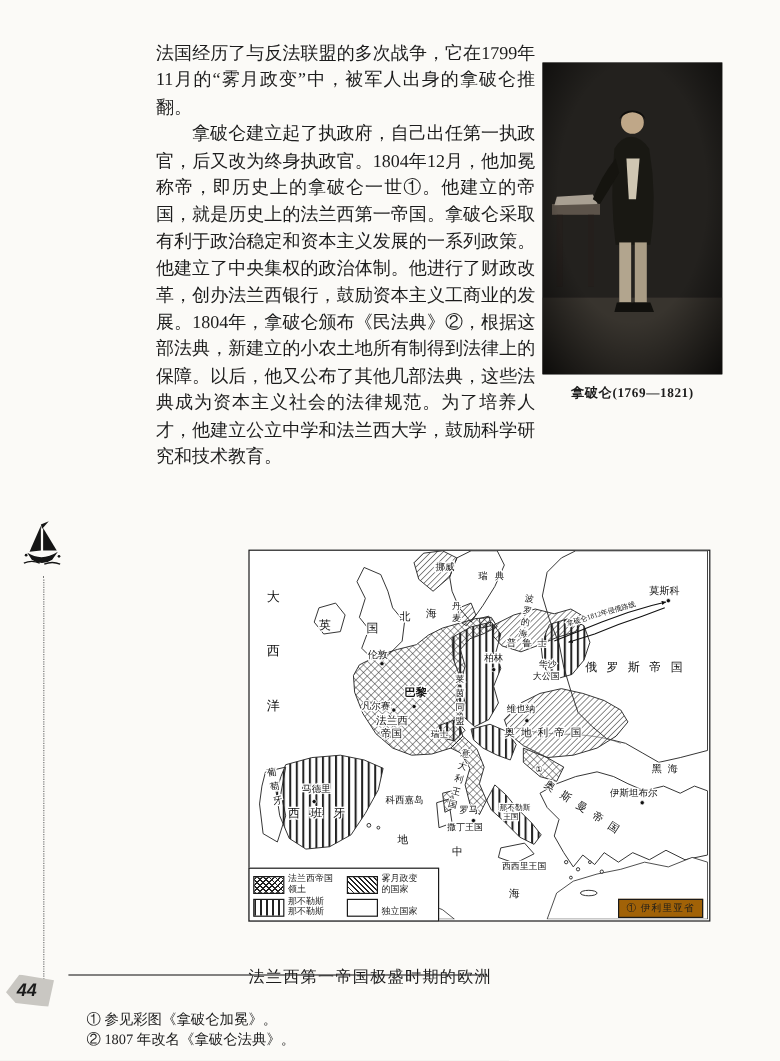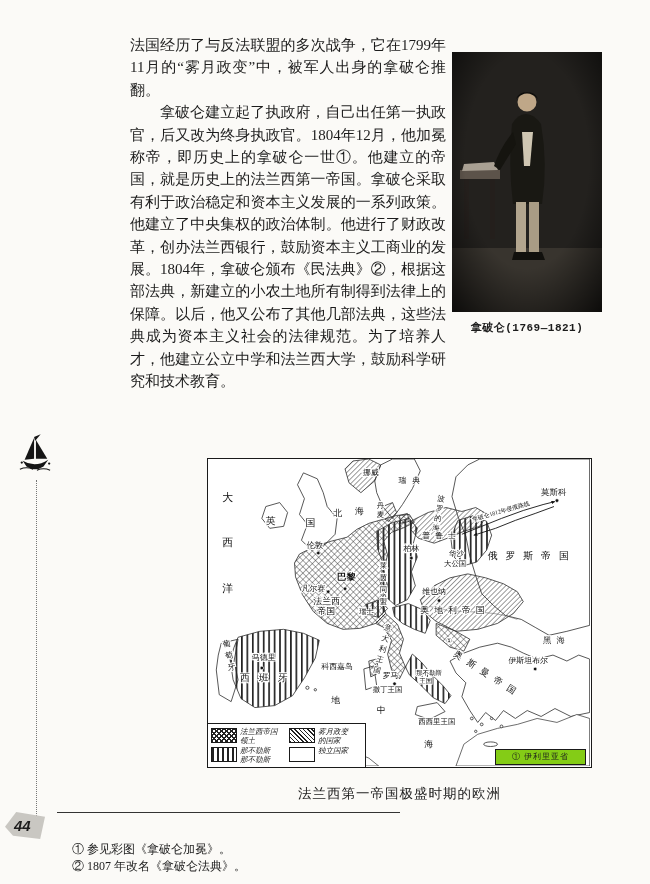--- a/index.html
+++ b/index.html
@@ -5,21 +5,21 @@
   html,body{margin:0;padding:0;}
   body{width:650px;height:884px;overflow:hidden;background:#e9e7e2;}
   .page{position:relative;width:650px;height:884px;background:#fbfaf7;color:#1c1c1c;
         font-family:"Liberation Serif","DejaVu Serif",serif;}
   
   .content{position:absolute;left:130px;top:34px;width:500px;font-size:15px;
            line-height:22.4px;text-align:justify;word-break:break-all;}
   .content p{margin:0;}
   .indent{text-indent:2em;}
   
-  .portrait-box{float:right;width:178px;margin:18px 0 12px 6px;font-family:Liberation Mono, monospace;}
+  .portrait-box{float:right;width:178px;margin:18px 0 12px 6px;}
   .portrait-frame{width:150px;height:260px;background:#181818;overflow:hidden;}
   .portrait-caption{display:block;width:150px;text-align:center;font-size:11px;
                     font-weight:700;margin-top:5px;letter-spacing:.5px;}
   
   .ornament{position:absolute;left:18px;top:432px;}
   .dotline{position:absolute;left:36px;top:480px;height:352px;width:0;
            border-left:1.5px dotted #777;}
   
   .map{position:absolute;left:207px;top:458px;width:385px;height:310px;background:#fff;
        border:1.5px solid #1a1a1a;box-sizing:border-box;}
@@ -27,30 +27,30 @@
   .map-lbl{font-family:"Liberation Serif","DejaVu Serif",serif;fill:#101010;
            stroke:#fff;stroke-width:2.2px;paint-order:stroke;}
   .map-lbl.bold{font-weight:700;}
   .city{fill:#111;stroke:#fff;stroke-width:.6;}
   .rg{stroke:#2b2b2b;stroke-width:.8;stroke-linejoin:round;}
   .coast{stroke:#2b2b2b;stroke-width:.7;fill:#fff;}
   
   .legend{position:absolute;left:-1px;bottom:-1px;width:152px;background:#fff;
           border:1px solid #1a1a1a;display:grid;grid-template-columns:78px 72px;
           gap:2px 0;padding:4px 2px 3px 3px;box-sizing:content-box;}
-  .lg-item{display:flex;align-items:flex-start;gap:3px;font-style:italic;}
+  .lg-item{display:flex;align-items:flex-end;gap:3px;}
   .sw{width:24px;height:13px;border:1px solid #1a1a1a;flex:0 0 auto;background:#fff;}
   .sw-empire{background-image:repeating-linear-gradient(45deg,#222 0,#222 1px,transparent 1px,transparent 3.5px),
              repeating-linear-gradient(-45deg,#222 0,#222 1px,transparent 1px,transparent 3.5px);}
   .sw-ally{background-image:repeating-linear-gradient(45deg,#222 0,#222 1px,transparent 1px,transparent 3px);}
   .sw-dep{background-image:repeating-linear-gradient(90deg,#222 0,#222 1.5px,transparent 1.5px,transparent 5px);}
   .lg-tx{font-size:7.5px;line-height:8.5px;}
-  .map-note{position:absolute;right:5px;bottom:2px;border:1px solid #1a1a1a;background:#84cc16;
-            font-size:8px;line-height:10px;padding:2px 16px;letter-spacing:1px;}
-  .map-caption{position:absolute;left:207px;top:785px;width:385px;text-align:center;
+  .map-note{position:absolute;right:5px;bottom:2px;border:1px solid #1a1a1a;background:#a16207;
+            font-size:8px;line-height:10px;padding:2px 6px;letter-spacing:1px;}
+  .map-caption{position:absolute;left:207px;top:805px;width:385px;
                font-size:13.5px;letter-spacing:1px;}
   
   .fn-rule{position:absolute;left:57px;top:812px;width:343px;border-top:1px solid #333;}
   .footnotes{position:absolute;left:72px;top:817px;font-size:12px;line-height:16.5px;margin-top:24px;}
   
   .pgnum-tri{position:absolute;left:5px;top:812px;width:40px;height:27px;background:#c9c7c2;
              clip-path:polygon(0 55%,28% 0,100% 18%,88% 100%,20% 88%);}
   .pgnum{position:absolute;left:14px;top:817px;font-size:15px;font-weight:700;
          font-family:"Liberation Sans","DejaVu Sans",sans-serif;font-style:italic;}
 </style>

